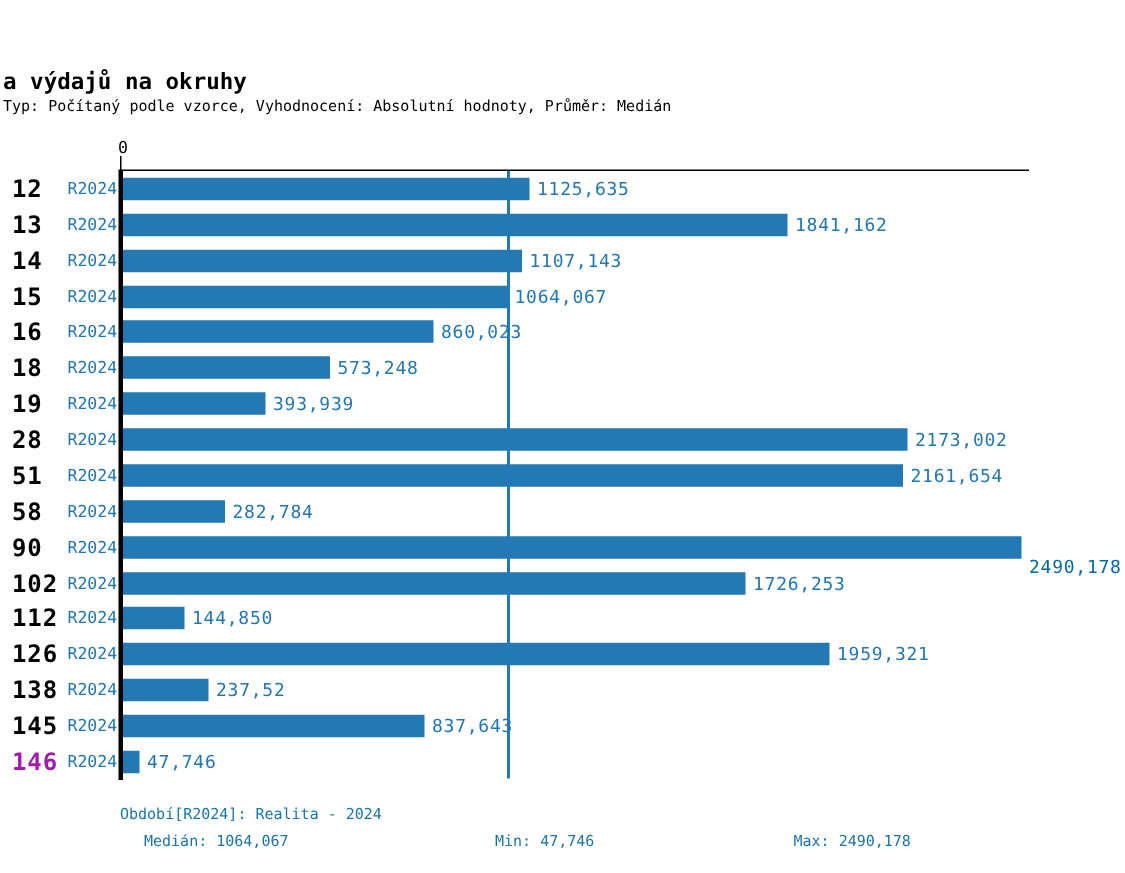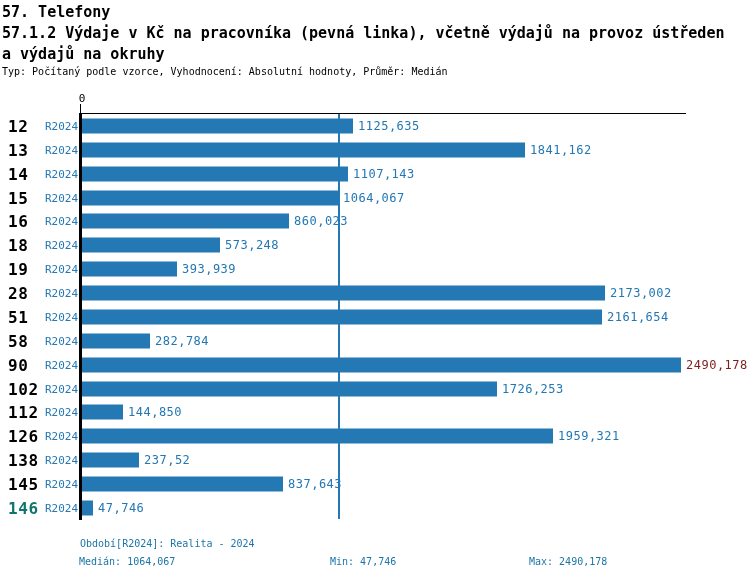--- a/index.html
+++ b/index.html
@@ -15,40 +15,38 @@
 
   .zero-label{position:absolute;left:76px;top:92px;width:12px;text-align:center;font-size:11px;color:#000;}
   .zero-tick{position:absolute;left:80px;top:104px;width:1px;height:10px;background:#000;}
   .axis-top{position:absolute;left:81px;top:113px;width:605px;height:1px;background:#000;}
   .axis-left{position:absolute;left:79px;top:113px;width:3px;height:407px;background:#000;}
   .median-line{position:absolute;top:114px;width:2px;height:405px;}
 
   .row{position:absolute;left:0;width:750px;height:24px;}
   .row-num{position:absolute;left:8px;top:50%;transform:translateY(-50%);
            font-size:16px;font-weight:bold;color:#000;letter-spacing:0.6px;white-space:nowrap;}
-  .row-num.hl{color:#0f766e;text-align:right;}
+  .row-num.hl{color:#a21caf;text-align:right;}
   .row-series{position:absolute;left:45px;top:50%;transform:translateY(-50%);
               font-size:11px;white-space:nowrap;}
   .row-bar{position:absolute;left:82px;top:50%;transform:translateY(-50%);height:15px;}
   .row-val{position:absolute;top:50%;transform:translateY(-50%);
            font-size:12px;letter-spacing:0.5px;white-space:nowrap;}
 
   .footer-period{position:absolute;left:80px;top:538px;font-size:10px;white-space:nowrap;}
   .footer-stat{position:absolute;top:556px;font-size:10px;white-space:nowrap;}
-  .stat-median{left:67px;padding-left:12px;}
+  .stat-median{left:84px;padding-left:12px;}
   .stat-min{left:330px;}
   .stat-max{left:529px;}
 </style>
 </head>
 <body>
 
 <div class="canvas">
 
-  <div class="t-line title-main">57. Telefony</div>
-  <div class="t-line title-sub1">57.1.2 Výdaje v Kč na pracovníka (pevná linka), včetně výdajů na provoz ústředen</div>
   <div class="t-line title-sub2">a výdajů na okruhy</div>
   <div class="t-line meta-line">Typ: Počítaný podle vzorce, Vyhodnocení: Absolutní hodnoty, Průměr: Medián</div>
 
   <div class="zero-label">0</div>
   <div class="zero-tick"></div>
   <div class="axis-top"></div>
   <div class="axis-left"></div>
 
   <div>
       <div class="row" style="top: 114px; height: 23.88px;">
@@ -108,21 +106,21 @@
       <div class="row" style="top: 328.92px; height: 23.88px;">
         <span class="row-num">58</span>
         <span class="row-series" style="color: rgb(36, 120, 180);">R2024</span>
         <div class="row-bar" style="width: 68px; background: rgb(36, 120, 180);"></div>
         <span class="row-val" style="left: 155px; color: rgb(34, 119, 180);">282,784</span>
       </div>
       <div class="row" style="top: 352.8px; height: 23.88px;">
         <span class="row-num">90</span>
         <span class="row-series" style="color: rgb(36, 120, 180);">R2024</span>
         <div class="row-bar" style="width: 599px; background: rgb(36, 120, 180);"></div>
-        <span class="row-val" style="left: 686px; color: #7f1d1d;">2490,178</span>
+        <span class="row-val" style="left: 686px; color: #0369a1; margin-top: 13px;">2490,178</span>
       </div>
       <div class="row" style="top: 376.68px; height: 23.88px;">
         <span class="row-num">102</span>
         <span class="row-series" style="color: rgb(36, 120, 180);">R2024</span>
         <div class="row-bar" style="width: 415px; background: rgb(36, 120, 180);"></div>
         <span class="row-val" style="left: 502px; color: rgb(34, 119, 180);">1726,253</span>
       </div>
       <div class="row" style="top: 400.56px; height: 23.88px;">
         <span class="row-num">112</span>
         <span class="row-series" style="color: rgb(36, 120, 180);">R2024</span>

